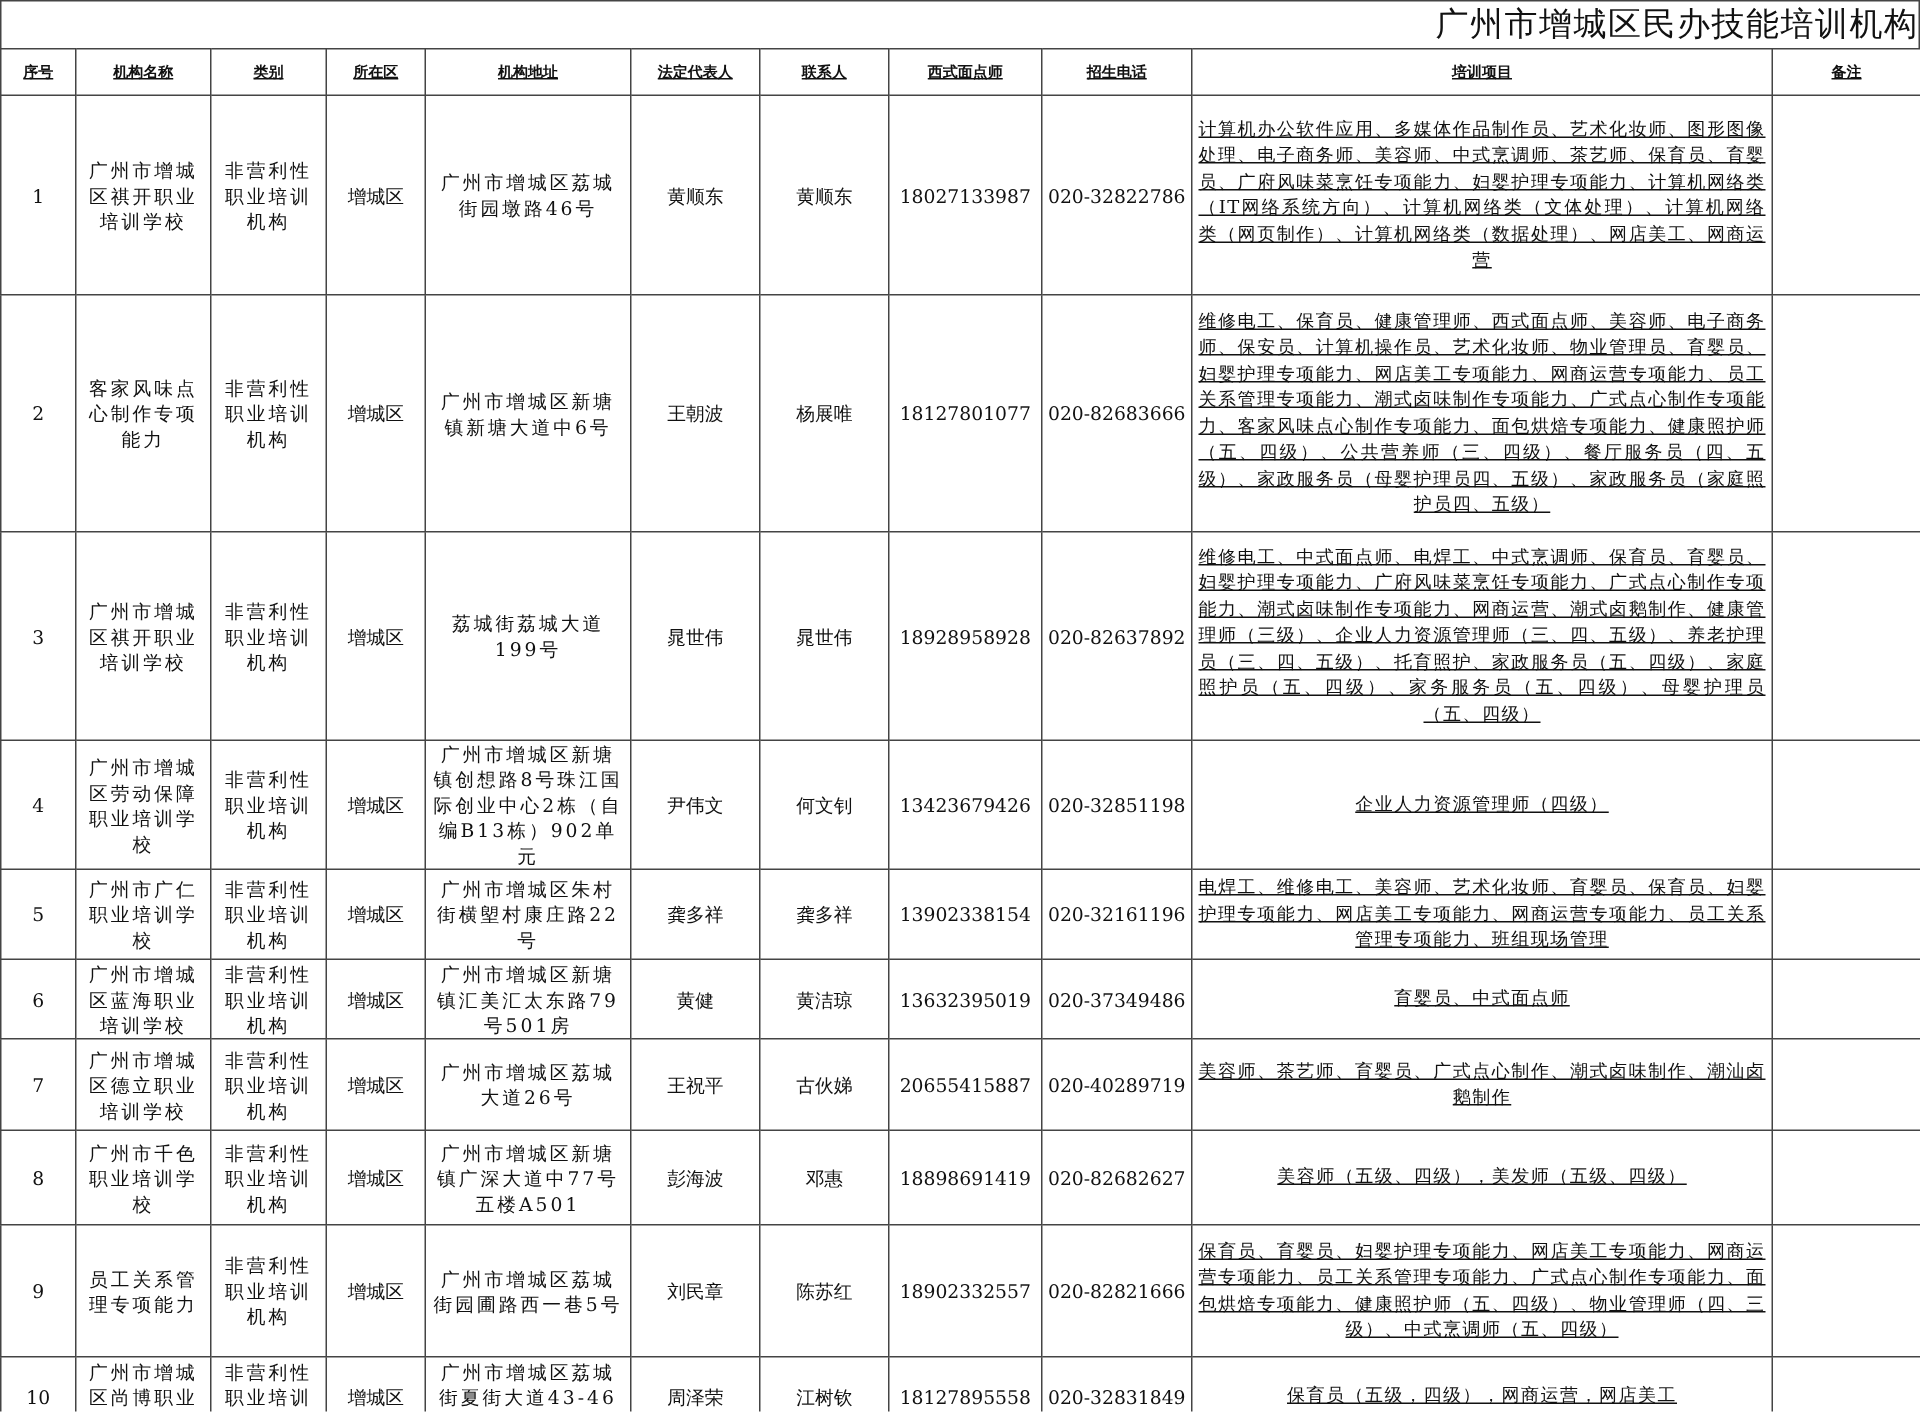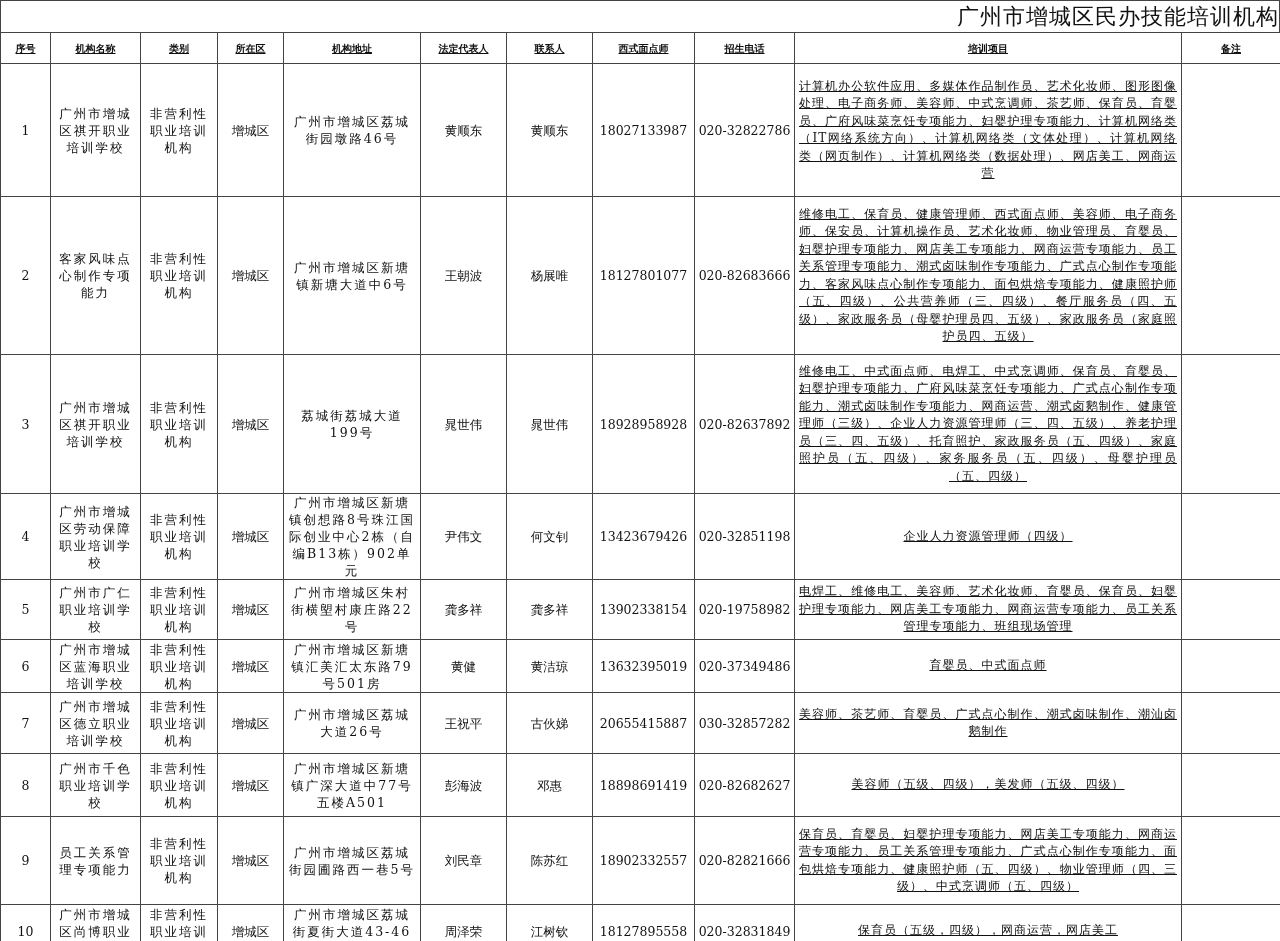--- a/index.html
+++ b/index.html
@@ -104,21 +104,21 @@
       </tr>
       <tr style="height: 60px;">
         <td class="num">5</td>
         <td class="name">广州市广仁职业培训学校</td>
         <td class="cat">非营利性职业培训机构</td>
         <td class="dist">增城区</td>
         <td class="addr">广州市增城区朱村街横塱村康庄路22号</td>
         <td class="person">龚多祥</td>
         <td class="person">龚多祥</td>
         <td class="num">13902338154</td>
-        <td class="num">020-19758982</td>
+        <td class="num">020-32161196</td>
         <td class="proj">电焊工、维修电工、美容师、艺术化妆师、育婴员、保育员、妇婴护理专项能力、网店美工专项能力、网商运营专项能力、员工关系管理专项能力、班组现场管理</td>
         <td class="note"></td>
       </tr>
       <tr style="height: 53px;">
         <td class="num">6</td>
         <td class="name">广州市增城区蓝海职业培训学校</td>
         <td class="cat">非营利性职业培训机构</td>
         <td class="dist">增城区</td>
         <td class="addr">广州市增城区新塘镇汇美汇太东路79号501房</td>
         <td class="person">黄健</td>
@@ -130,21 +130,21 @@
       </tr>
       <tr style="height: 61px;">
         <td class="num">7</td>
         <td class="name">广州市增城区德立职业培训学校</td>
         <td class="cat">非营利性职业培训机构</td>
         <td class="dist">增城区</td>
         <td class="addr">广州市增城区荔城大道26号</td>
         <td class="person">王祝平</td>
         <td class="person">古伙娣</td>
         <td class="num">20655415887</td>
-        <td class="num">030-32857282</td>
+        <td class="num">020-40289719</td>
         <td class="proj">美容师、茶艺师、育婴员、广式点心制作、潮式卤味制作、潮汕卤鹅制作</td>
         <td class="note"></td>
       </tr>
       <tr style="height: 63px;">
         <td class="num">8</td>
         <td class="name">广州市千色职业培训学校</td>
         <td class="cat">非营利性职业培训机构</td>
         <td class="dist">增城区</td>
         <td class="addr">广州市增城区新塘镇广深大道中77号五楼A501</td>
         <td class="person">彭海波</td>

